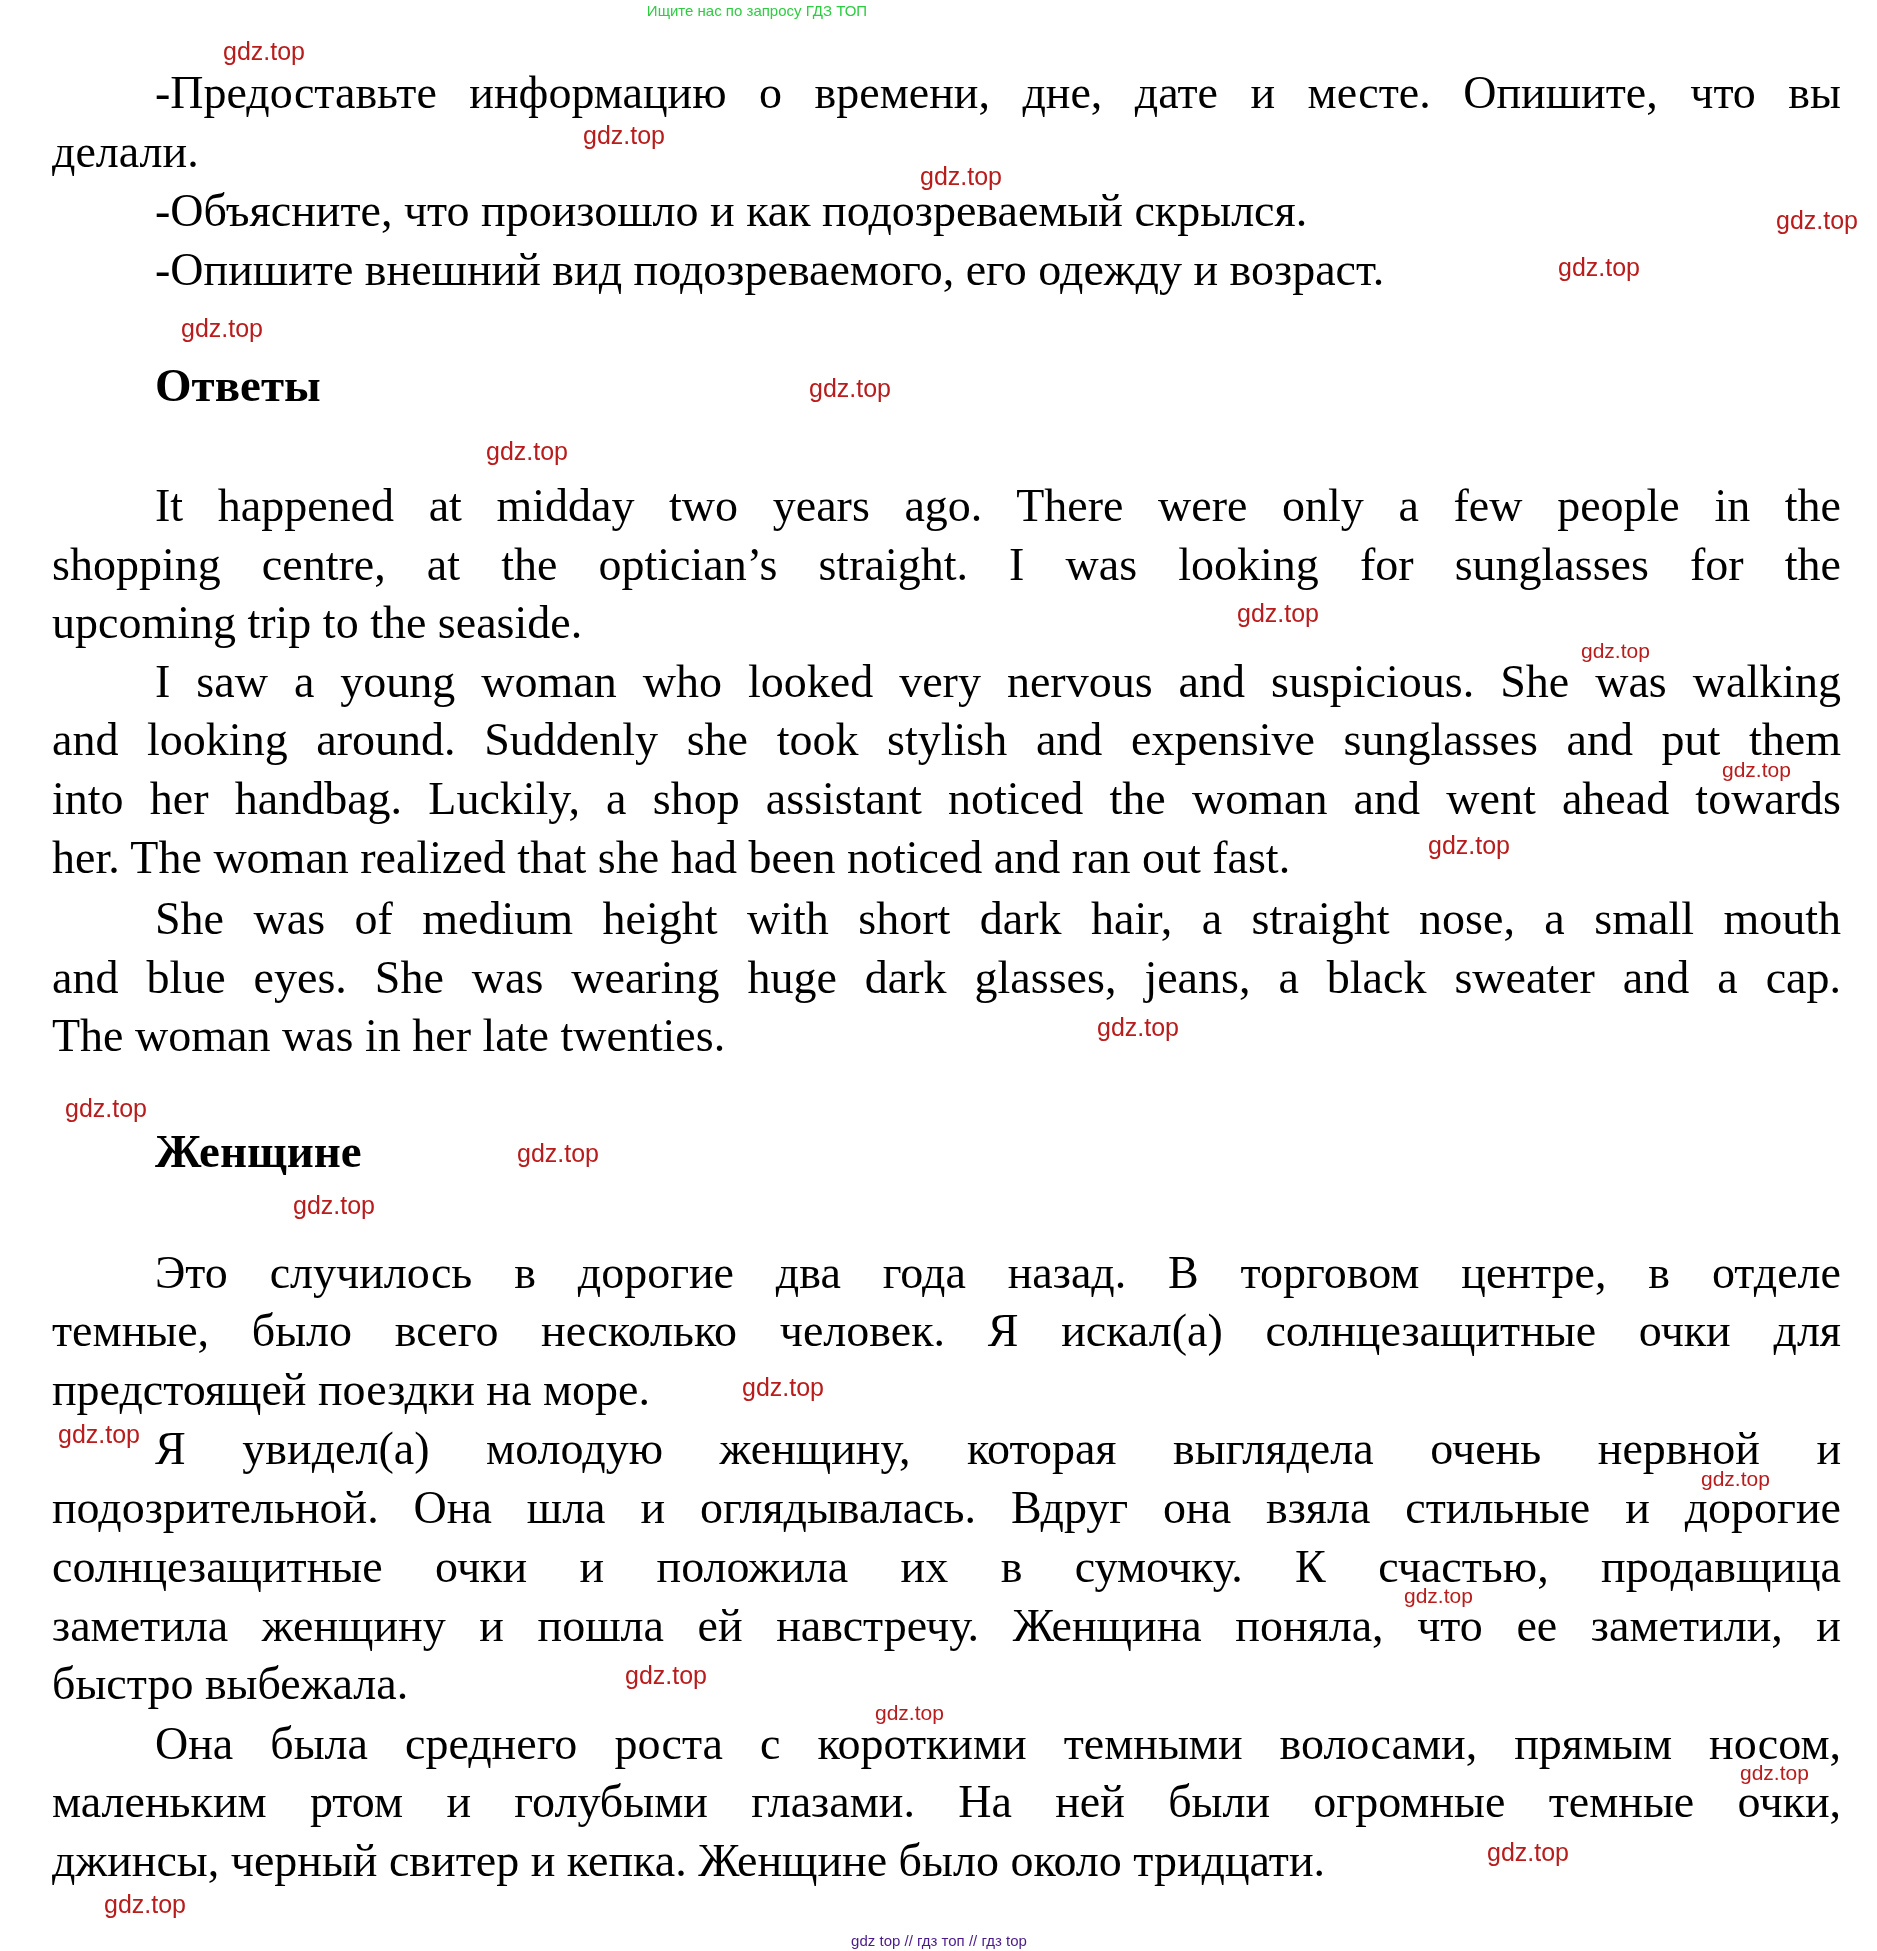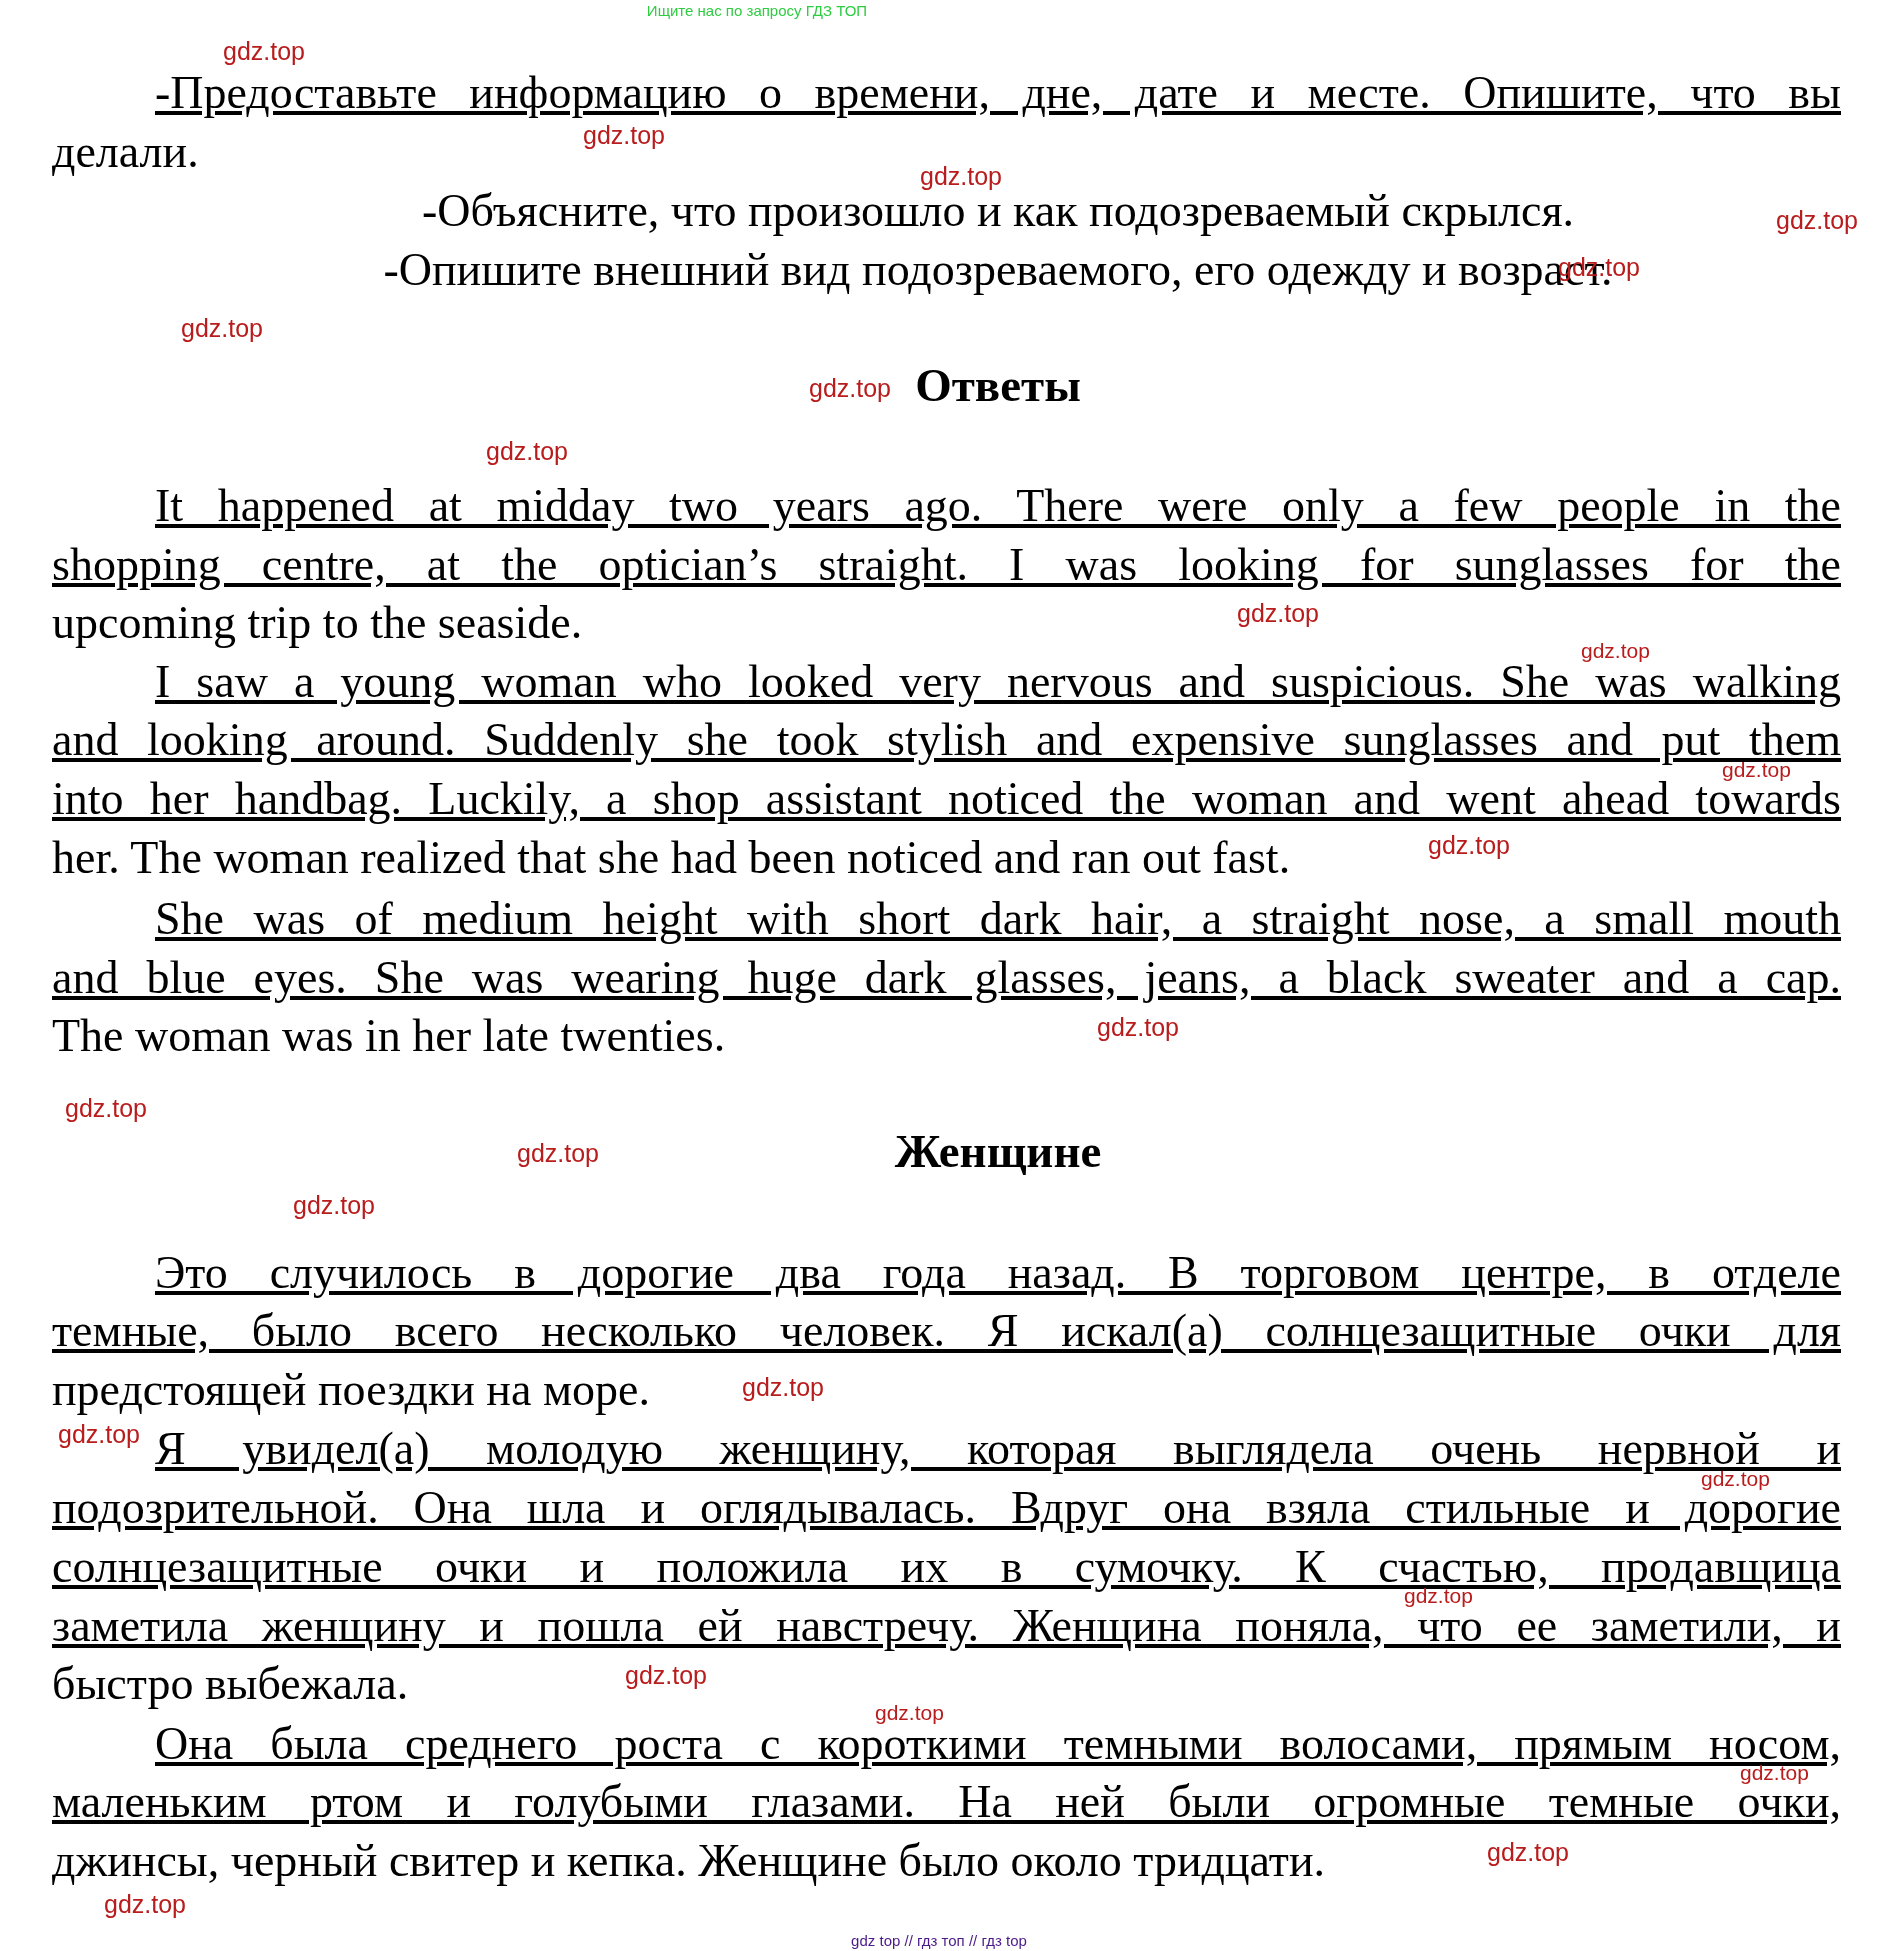--- a/index.html
+++ b/index.html
@@ -13,22 +13,22 @@
       font-family: "Liberation Sans", sans-serif; font-size: 15px; color: #4b1a8a;
     }
     .page {
       position: absolute; left: 52px; top: 0; width: 1789px;
       font-family: "Liberation Serif", serif; font-size: 46px; color: #000;
     }
     .line {
       position: absolute; left: 0; width: 1789px; white-space: nowrap;
       line-height: 59px; height: 59px;
     }
-    .just { text-align: justify; text-align-last: justify; text-decoration: underline; }
-    .indent { padding-left: 103px; box-sizing: border-box; text-align: center; }
+    .just { text-align: justify; text-align-last: justify; }
+    .indent { padding-left: 103px; box-sizing: border-box; }
     .heading { font-weight: bold; font-size: 47px; }
     .wm {
       position: absolute; font-family: "Liberation Sans", sans-serif;
       font-size: 25px; color: #b91c1c; white-space: nowrap;
     }
     .wm.small { font-size: 21px; }
   </style>
 </head>
 <body>
 

